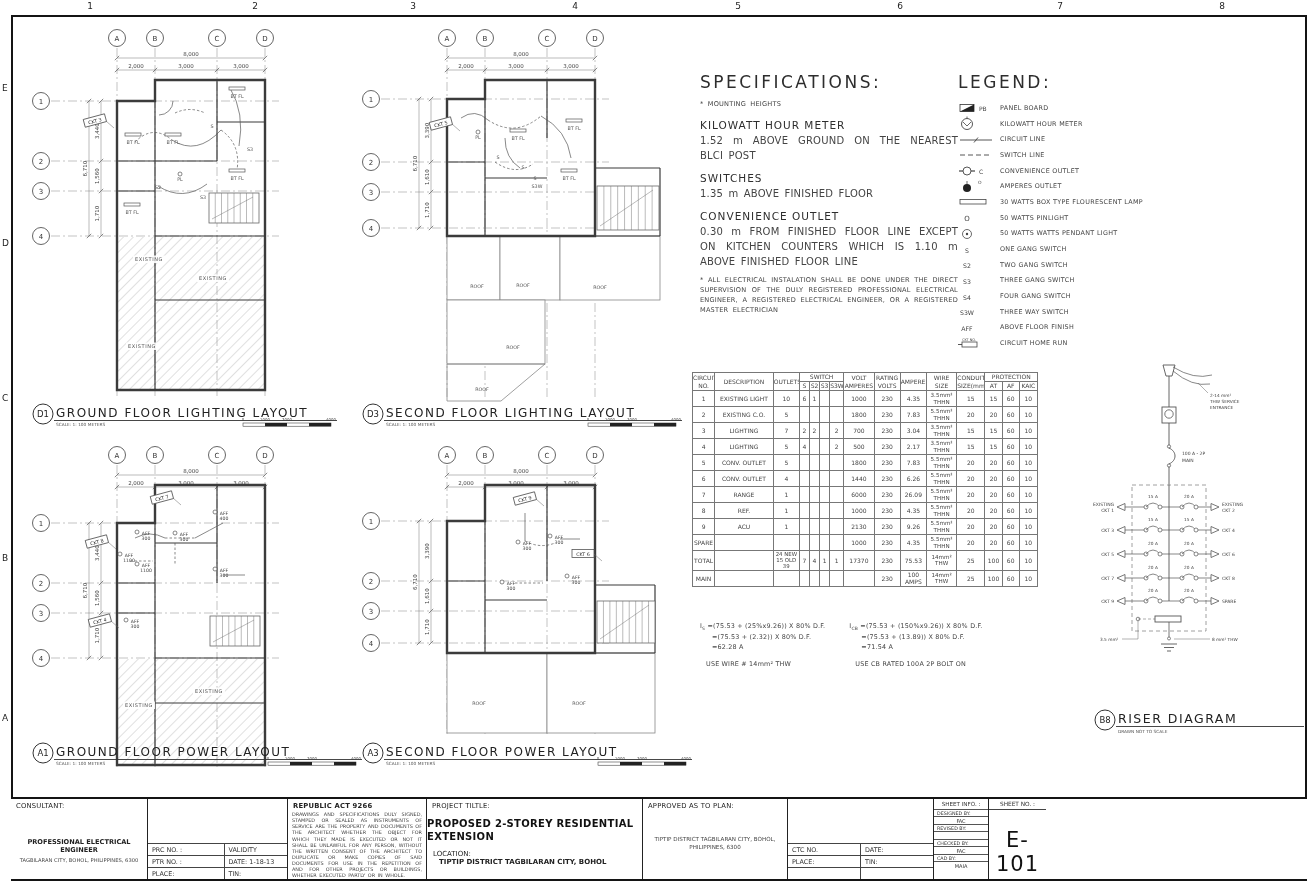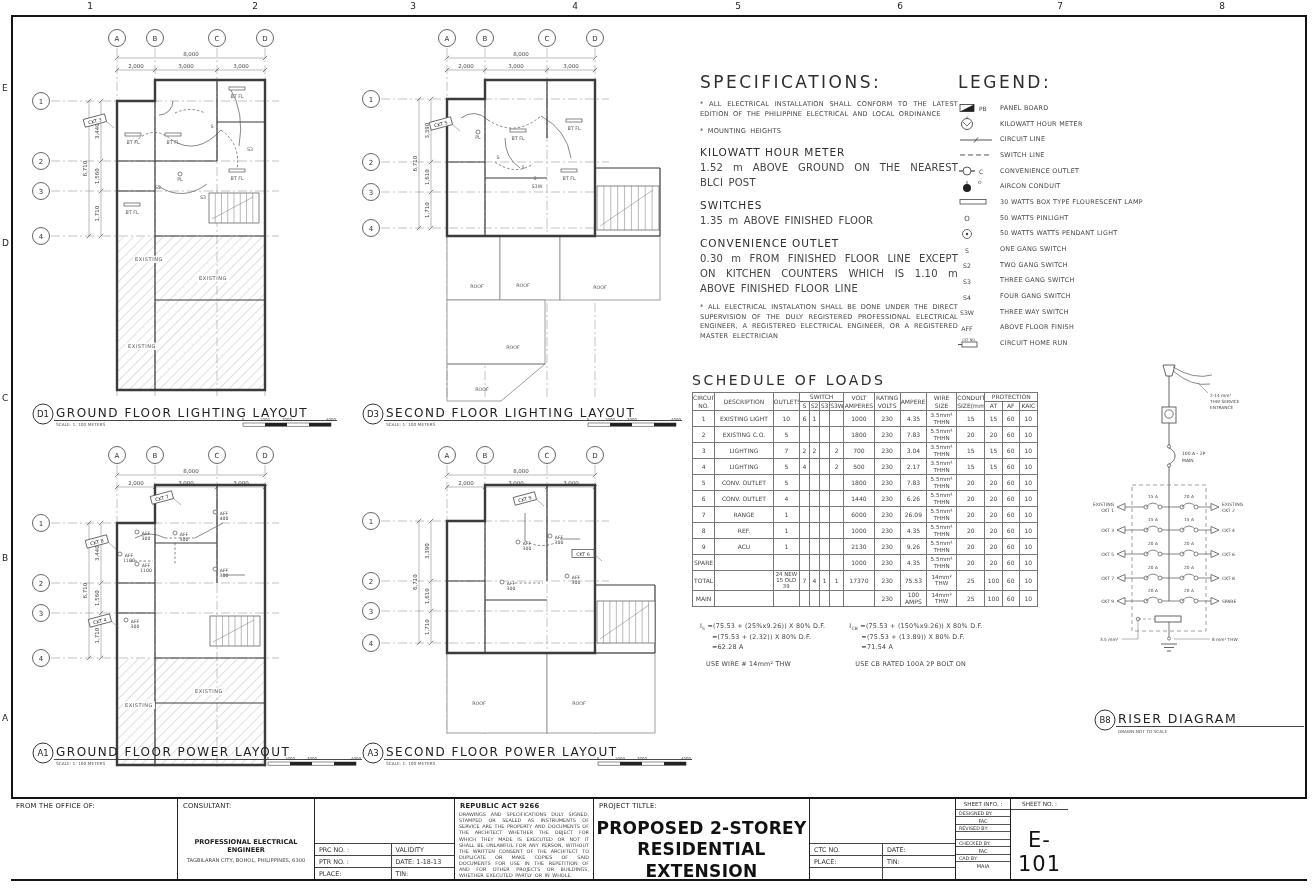--- a/index.html
+++ b/index.html
@@ -36,21 +36,21 @@
   .calc-use{margin-top:7px;margin-left:6px;}
   
   .tblock{position:absolute;left:11px;top:797px;width:1296px;height:82px;display:flex;border-top:2px solid #141414;box-sizing:border-box;background:#fff;}
   .tb{border-right:1.5px solid #222;box-sizing:border-box;position:relative;font-size:6.5px;color:#333;}
   .tb-label{font-size:6.8px;padding:3px 0 0 5px;color:#222;letter-spacing:.2px;}
   .tb-rows{position:absolute;left:0;right:0;bottom:0;}
   .tb-row{display:flex;border-top:1px solid #444;}
   .tb-row>div{padding:1.5px 0 1.5px 4px;font-size:6.4px;}
   .tb-row>div:first-child{border-right:1px solid #444;}
   .ra-text{font-size:4.9px;line-height:1.25;text-align:justify;padding:1px 4px;color:#444;word-spacing:1px;}
-  .proj-title{font-size:17px;font-weight:700;text-align:center;color:#111;margin-top:8px;letter-spacing:.3px;line-height:1.25;}
+  .proj-title{font-size:10px;font-weight:700;color:#111;margin-top:8px;letter-spacing:.3px;line-height:1.25;}
   .loc-line{font-size:7px;padding-left:6px;color:#222;}
   .approved-text{font-size:5.6px;text-align:center;margin-top:26px;color:#444;line-height:1.4;padding:0 10px;}
   .sheetno{font-size:21px;color:#111;text-align:center;margin-top:18px;letter-spacing:1px;}
   .as-shown{font-size:7.5px;text-align:center;margin-top:18px;color:#222;}
   .info-row{border-top:1px solid #555;font-size:4.8px;padding:0.5px 0 0.5px 3px;color:#333;}
   .info-val{text-align:center;font-size:5px;padding:0.5px 0;border-top:1px solid #555;color:#333;}
 </style>
 </head>
 <body>
 
@@ -531,21 +531,20 @@
       <rect x="265" y="327" width="22" height="3.2" fill="#222"></rect>
       <rect x="309" y="327" width="22" height="3.2" fill="#222"></rect>
       <text x="243" y="325.2" text-anchor="middle" font-size="3.9" fill="#444">0</text>
       <text x="265" y="325.2" text-anchor="middle" font-size="3.9" fill="#444">1000</text>
       <text x="287" y="325.2" text-anchor="middle" font-size="3.9" fill="#444">2000</text>
       <text x="331" y="325.2" text-anchor="middle" font-size="3.9" fill="#444">4000</text>
     </svg>
 
   <div class="specs">
     <div class="specs-title">SPECIFICATIONS:</div>
-    <p class="spec-item">* ALL ELECTRICAL INSTALLATION SHALL CONFORM TO THE LATEST EDITION OF THE PHILIPPINE ELECTRICAL AND LOCAL ORDINANCE</p>
     <p class="spec-item">* MOUNTING HEIGHTS</p>
     <div class="spec-head">KILOWATT HOUR METER</div>
     <p class="spec-text">1.52 m ABOVE GROUND ON THE NEAREST BLCI POST</p>
     <div class="spec-head">SWITCHES</div>
     <p class="spec-text">1.35 m ABOVE FINISHED FLOOR</p>
     <div class="spec-head">CONVENIENCE OUTLET</div>
     <p class="spec-text">0.30 m FROM FINISHED FLOOR LINE EXCEPT ON KITCHEN COUNTERS WHICH IS 1.10 m ABOVE FINISHED FLOOR LINE</p>
     <p class="spec-item" style="margin-top:7px">* ALL ELECTRICAL INSTALATION SHALL BE DONE UNDER THE DIRECT SUPERVISION OF THE DULY REGISTERED PROFESSIONAL ELECTRICAL ENGINEER, A REGISTERED ELECTRICAL ENGINEER, OR A REGISTERED MASTER ELECTRICIAN</p>
   </div>
 
@@ -589,21 +588,21 @@
             <text x="21" y="10.5" font-size="6" fill="#444">C</text>
           </svg>
           <span class="legend-label">CONVENIENCE OUTLET</span>
         </div>
         <div class="legend-row">
           <svg width="42" height="15" class="legend-glyph">
             <text x="20" y="5" font-size="4.5" fill="#444">O</text>
             <circle cx="9" cy="9" r="4" fill="#222"></circle>
             <line x1="9" y1="5" x2="9" y2="2" stroke="#444" stroke-width="0.8"></line>
           </svg>
-          <span class="legend-label">AIRCON CONDUIT</span>
+          <span class="legend-label">AMPERES OUTLET</span>
         </div>
         <div class="legend-row">
           <svg width="42" height="15" class="legend-glyph">
             <rect x="2" y="5.5" width="26" height="4.5" fill="#fff" stroke="#444" stroke-width="0.8"></rect>
           </svg>
           <span class="legend-label">30 WATTS BOX TYPE FLOURESCENT LAMP</span>
         </div>
         <div class="legend-row">
           <svg width="42" height="15" class="legend-glyph">
             <text x="9" y="11" text-anchor="middle" font-size="7" fill="#444">O</text>
@@ -658,21 +657,20 @@
             <text x="11" y="4.5" font-size="3.4" fill="#444" text-anchor="middle">CKT NO.</text>
             <rect x="4" y="6" width="15" height="5" fill="#fff" stroke="#444" stroke-width="0.8"></rect>
             <line x1="0" y1="8.5" x2="4" y2="8.5" stroke="#444" stroke-width="0.9"></line>
           </svg>
           <span class="legend-label">CIRCUIT HOME RUN</span>
         </div>
       </div>
   </div>
 
   <div class="schedule">
-    <div class="schedule-title">SCHEDULE OF LOADS</div>
     <table class="sched" id="schedule-table">
         <colgroup>
           <col style="width:22px">
           <col style="width:58px">
           <col style="width:26px">
           <col style="width:10px">
           <col style="width:10px">
           <col style="width:10px">
           <col style="width:14px">
           <col style="width:30px">
@@ -1082,23 +1080,20 @@
       <line x1="86" y1="287" x2="122" y2="287" stroke="#666" stroke-width="0.5"></line>
       <text x="124" y="289" font-size="4.3" fill="#444">8 mm² THW</text>
       <circle cx="17" cy="368" r="10" fill="#fff" stroke="#333" stroke-width="1"></circle>
       <text x="17" y="371" text-anchor="middle" font-size="8.5" fill="#222">B8</text>
       <text x="30" y="371" font-size="12.5" letter-spacing="1.5" fill="#222">RISER DIAGRAM</text>
       <line x1="28" y1="374.5" x2="216" y2="374.5" stroke="#333" stroke-width="0.9"></line>
       <text x="30" y="380.5" font-size="4.3" fill="#555">DRAWN NOT TO SCALE</text>
     </svg>
 
   <div class="tblock">
-    <div class="tb" style="width:167px">
-      <div class="tb-label">FROM THE OFFICE OF:</div>
-    </div>
     <div class="tb" style="width:137px">
       <div class="tb-label">CONSULTANT:</div>
       <div style="font-size:6.6px;text-align:center;margin-top:28px;font-weight:700;color:#222">PROFESSIONAL ELECTRICAL ENGINEER</div>
       <div style="font-size:5.2px;text-align:center;margin-top:3px;color:#444">TAGBILARAN CITY, BOHOL, PHILIPPINES, 6300</div>
     </div>
     <div class="tb" style="width:140px">
       <div class="tb-rows">
         <div class="tb-row">
             <div style="width:55%">PRC NO. :</div>
             <div style="width:45%">VALIDITY</div>
@@ -1116,20 +1111,24 @@
     <div class="tb" style="width:139px">
       <div class="tb-label" style="font-weight:700">REPUBLIC ACT 9266</div>
       <div class="ra-text">DRAWINGS AND SPECIFICATIONS DULY SIGNED, STAMPED OR SEALED AS INSTRUMENTS OF SERVICE ARE THE PROPERTY AND DOCUMENTS OF THE ARCHITECT WHETHER THE OBJECT FOR WHICH THEY MADE IS EXECUTED OR NOT IT SHALL BE UNLAWFUL FOR ANY PERSON, WITHOUT THE WRITTEN CONSENT OF THE ARCHITECT TO DUPLICATE OR MAKE COPIES OF SAID DOCUMENTS FOR USE IN THE REPETITION OF AND FOR OTHER PROJECTS OR BUILDINGS, WHETHER EXECUTED PARTLY OR IN WHOLE.</div>
     </div>
     <div class="tb" style="width:216px">
       <div class="tb-label">PROJECT TILTLE:</div>
       <div class="proj-title">PROPOSED 2-STOREY RESIDENTIAL EXTENSION</div>
       <div class="loc-line" style="margin-top:7px">LOCATION:</div>
       <div class="loc-line" style="padding-left:12px;font-weight:700">TIPTIP DISTRICT TAGBILARAN CITY, BOHOL</div>
     </div>
+    <div class="tb" style="width:145px">
+      <div class="tb-label">APPROVED AS TO PLAN:</div>
+      <div class="approved-text">TIPTIP DISTRICT TAGBILARAN CITY, BOHOL, PHILIPPINES, 6300</div>
+    </div>
     <div class="tb" style="width:146px">
       <div class="tb-rows">
         <div class="tb-row">
             <div style="width:50%">CTC NO.</div>
             <div style="width:50%">DATE:</div>
           </div>
         <div class="tb-row">
             <div style="width:50%">PLACE:</div>
             <div style="width:50%">TIN:</div>
           </div>

